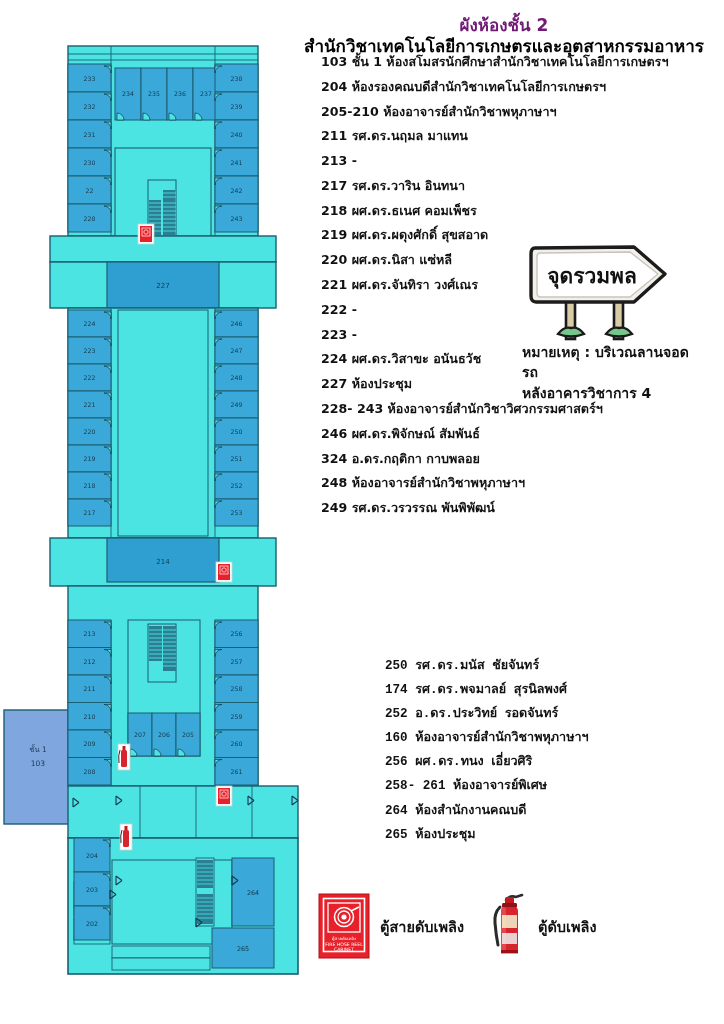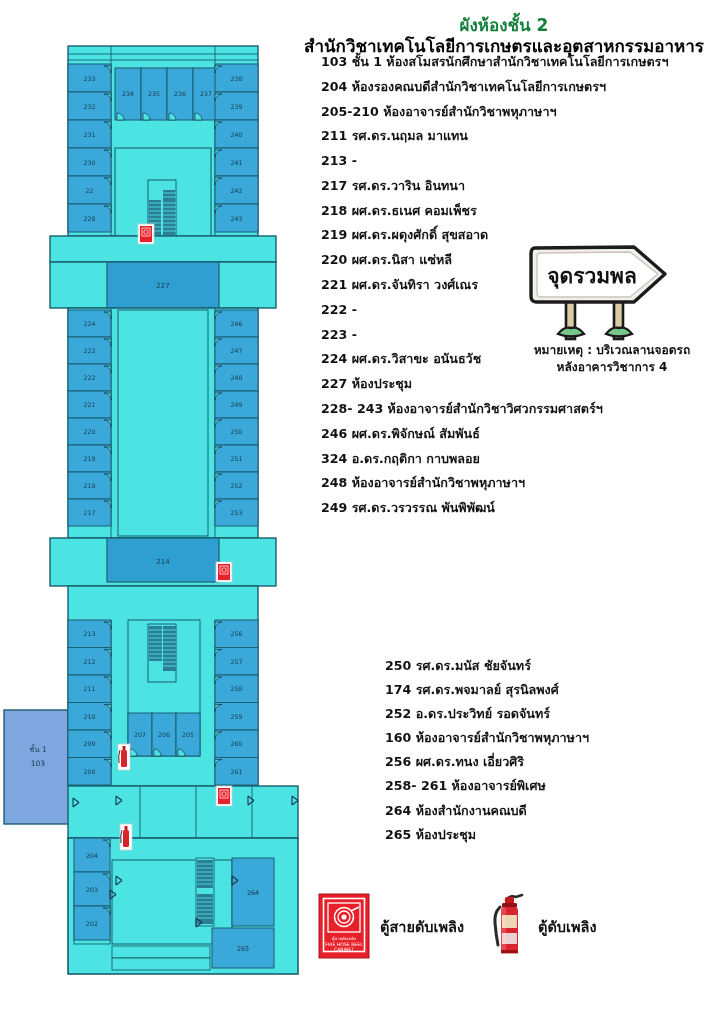--- a/index.html
+++ b/index.html
@@ -14,21 +14,21 @@
   }
   #root { position: relative; width: 724px; height: 1024px; }
 
   
   .header {
     position: absolute;
     left: 290px; top: 14px; width: 428px;
     text-align: center;
   }
   .title-1 {
-    font-size: 17px; font-weight: bold; color: #15803d;
+    font-size: 17px; font-weight: bold; color: #701a75;
     letter-spacing: 0px; line-height: 1.35;
   }
   .title-2 {
     font-size: 17px; font-weight: bold; color: #000000;
     line-height: 1.35; white-space: nowrap; font-family: Liberation Mono, monospace;
   }
 
   
   .room-list {
     position: absolute;
@@ -40,33 +40,33 @@
     color: #111;
     line-height: 1.0;
     margin-bottom: 12.2px;
     white-space: nowrap;
   }
 
   .room-list-2 {
     position: absolute;
     left: 385px; top: 660px; width: 335px;
   }
-  .room-list-2 .room-line { margin-bottom: 11.5px; }
+  .room-list-2 .room-line { margin-bottom: 11.5px; font-family: Liberation Mono, monospace; }
 
   
   .sign-wrap {
     position: absolute;
     left: 522px; top: 236px;
     width: 180px; height: 150px;
   }
   .sign-note {
     position: absolute;
     left: 0; top: 106px; width: 180px;
-    text-align: center;
-    font-size: 12px; font-weight: bold; color: #111;
+    text-align: left;
+    font-size: 14px; font-weight: bold; color: #111;
     line-height: 1.45;
   }
 
   
   .legend {
     position: absolute;
     left: 318px; top: 893px;
     width: 330px; height: 70px;
   }
   .legend-item { position: absolute; display: flex; align-items: center; }

